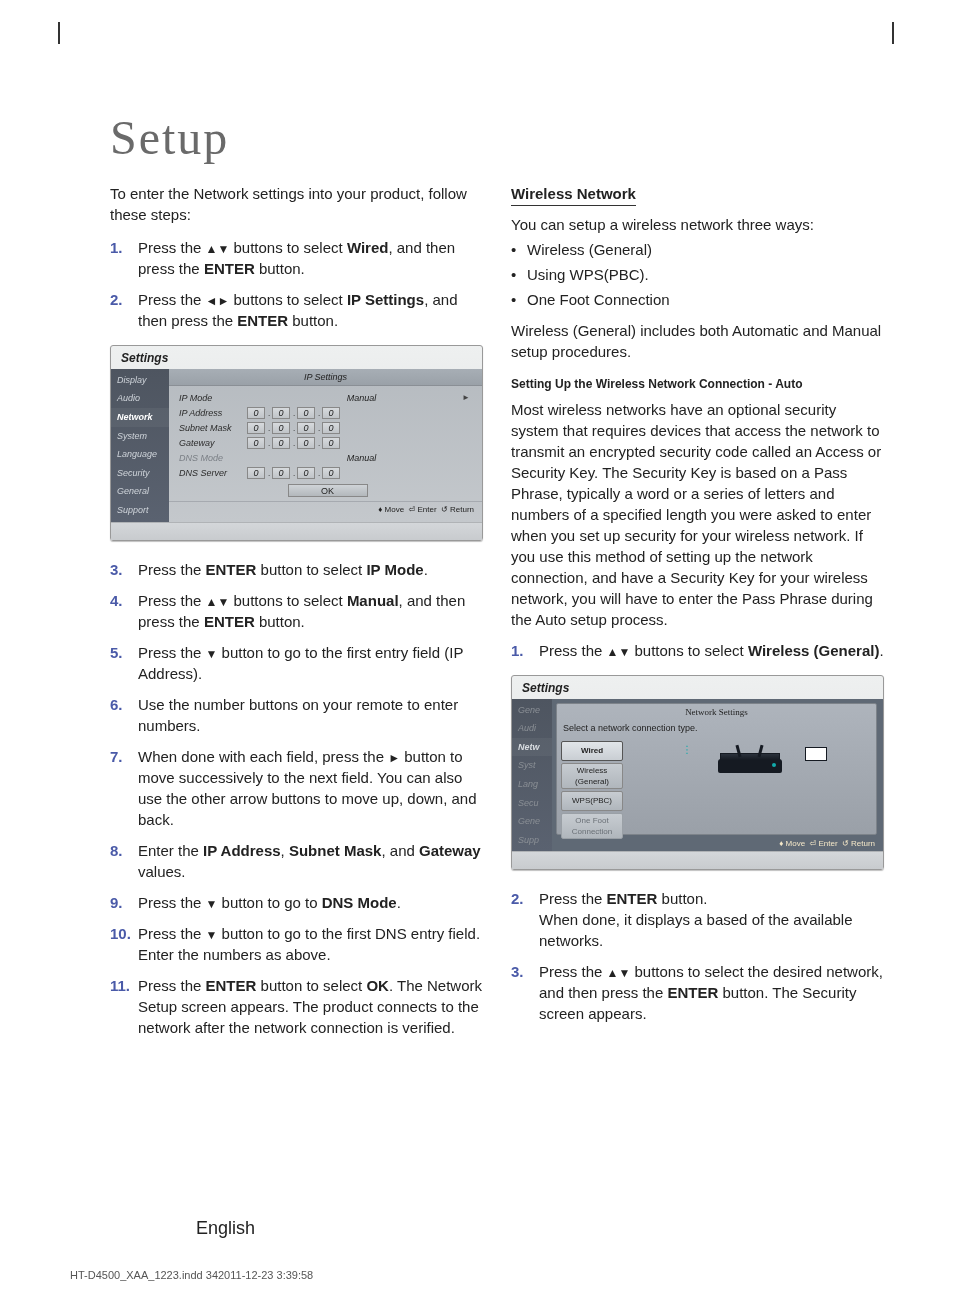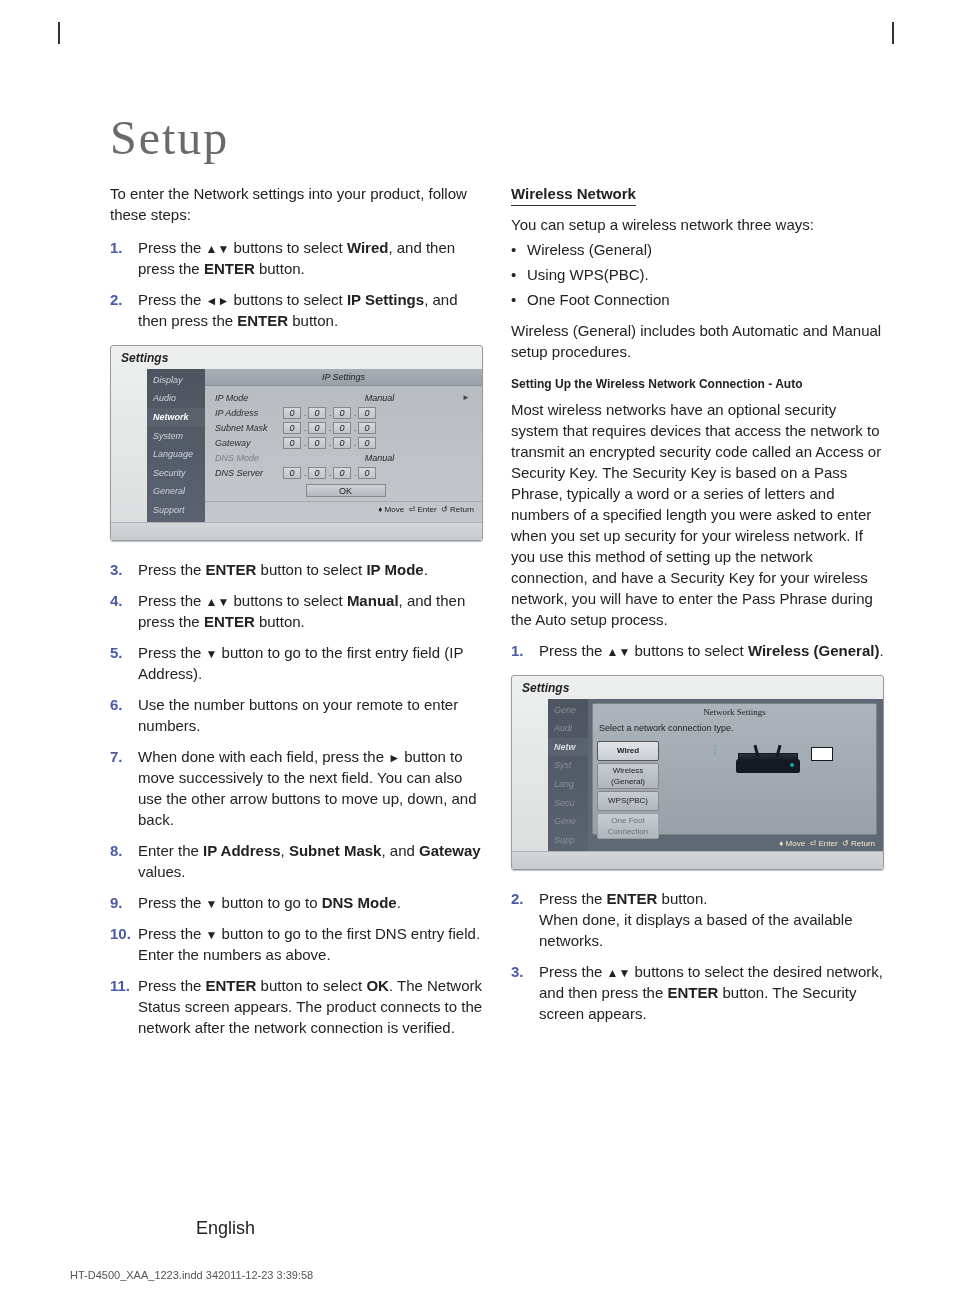--- a/index.html
+++ b/index.html
@@ -12,21 +12,21 @@
     .cols { display: flex; gap: 28px; }
     .col { width: 50%; font-size: 15px; line-height: 1.4; }
     .intro { margin-bottom: 12px; }
     ol.steps { list-style: none; counter-reset: step; padding: 0; }
     ol.steps > li { position: relative; padding-left: 28px; margin-bottom: 10px; }
     ol.steps > li .num { position: absolute; left: 0; top: 0; font-weight: bold; color: #4a5aa8; }
     .bold { font-weight: bold; }
     
     .ui { border: 1px solid #999; border-radius: 3px; margin: 14px 0 18px 0; background: linear-gradient(#eef0f0,#dadcdd); box-shadow: 0 1px 1px rgba(0,0,0,.25); font-size: 10px; }
     .ui-header { font-weight: bold; font-style: italic; font-size: 12px; padding: 4px 10px 2px 10px; color: #222; }
-    .ui-body { display: flex; padding-left: 36px; }
+    .ui-body { display: flex; }
     .ui-side { width: 58px; background: linear-gradient(#4e5560,#5a6270); color: #cfd4da; padding: 2px 0; }
     .ui-side-item { padding: 3px 6px; font-style: italic; font-size: 9px; }
     .ui-side-item.hl { color: #fff; font-weight: bold; background: rgba(255,255,255,.05); }
     .ui-main { flex: 1; background: linear-gradient(#b6bbc0,#c4c8cc); position: relative; }
     .ui-tab { text-align: center; font-style: italic; font-size: 9px; padding: 2px 0; background: linear-gradient(#a7aeb5,#9aa1a8); color: #222; border-bottom: 1px solid #8a8f95; }
     .ui-rows { padding: 4px 6px 2px 10px; }
     .ui-row { display: flex; align-items: center; height: 15px; font-style: italic; color: #2b2b2b; }
     .ui-row-label { width: 68px; font-size: 9px; }
     .ui-row-dim { color: #7a7f85; }
     .ip-box { width: 18px; height: 12px; background: linear-gradient(#d7dadd,#c0c4c8); border: 1px solid #888; margin-right: 2px; text-align: center; font-size: 9px; line-height: 11px; color: #222; }
@@ -190,21 +190,21 @@
         <li><span class="num">8.</span>
           <span><span>Enter the </span><span class="bold">IP Address</span><span>, </span><span class="bold">Subnet Mask</span><span>, and </span><span class="bold">Gateway</span><span> values.</span></span>
         </li>
         <li><span class="num">9.</span>
           <span><span>Press the </span><span class="tri">▼</span><span> button to go to </span><span class="bold">DNS Mode</span><span>.</span></span>
         </li>
         <li><span class="num">10.</span>
           <span><span>Press the </span><span class="tri">▼</span><span> button to go to the first DNS entry field. Enter the numbers as above.</span></span>
         </li>
         <li><span class="num">11.</span>
-          <span><span>Press the </span><span class="bold">ENTER</span><span> button to select </span><span class="bold">OK</span><span>. The Network Status screen appears. The product connects to the network after the network connection is verified.</span></span>
+          <span><span>Press the </span><span class="bold">ENTER</span><span> button to select </span><span class="bold">OK</span><span>. The Network Setup screen appears. The product connects to the network after the network connection is verified.</span></span>
         </li>
       </ol>
     </div>
 
     <div class="col">
       <div class="h2">Wireless Network</div>
       <p>You can setup a wireless network three ways:</p>
       <ul class="bul">
         <li>Wireless (General)</li>
         <li>Using WPS(PBC).</li>

